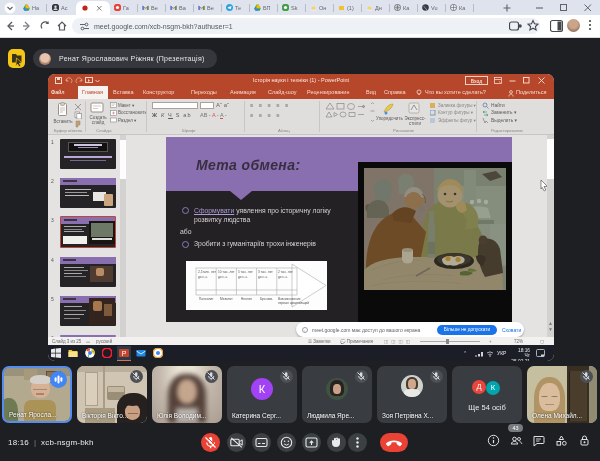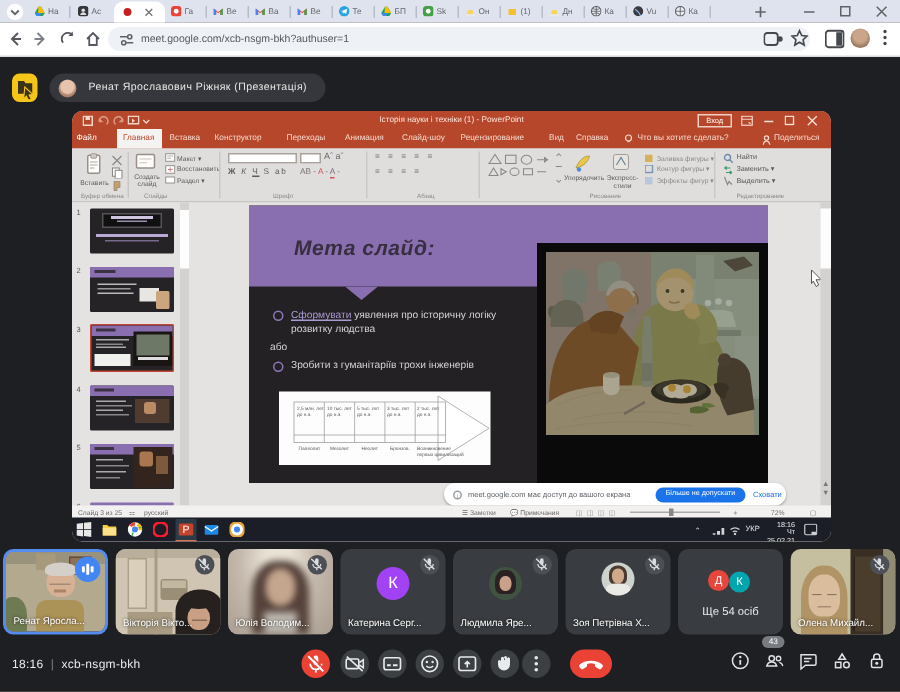--- a/index.html
+++ b/index.html
@@ -461,21 +461,21 @@
         <div class="thumb" style="top:200px;height:2px;background:#8a6fb0"></div>
         <div class="abs" style="left:72px;top:0;width:6px;height:202px;background:#d4d2d0"></div>
         <div class="abs" style="left:72px;top:5px;width:6px;height:39px;background:#fdfdfd"></div>
       </div>
       <div id="slide">
 
         <div class="abs" style="left:0;top:0;width:346px;height:54px;background:#8a6fb0"></div>
         <svg class="abs" style="left:64px;top:54px" width="22" height="9">
               <path d="M0 0h22L11 9z" fill="#8a6fb0"></path>
             </svg>
-        <div class="abs" style="left:30px;top:20px;font-size:14px;font-weight:bold;font-style:italic;color:#372f40;letter-spacing:0.4px">Мета слайд:</div>
+        <div class="abs" style="left:30px;top:20px;font-size:14px;font-weight:bold;font-style:italic;color:#372f40;letter-spacing:0.4px">Мета обмена:</div>
 
         <div class="abs" style="left:16px;top:70px;width:7px;height:7px;border:1px solid #8d79bb;border-radius:50%"></div>
         <div class="abs" style="left:28px;top:69px;font-size:6.8px;color:#d6d3d9;line-height:9px"><span style="color:#a99bd4;text-decoration:underline">Сформувати</span> уявлення про історичну логіку<br>розвитку людства</div>
         <div class="abs" style="left:14px;top:91px;font-size:6.8px;color:#d6d3d9">або</div>
         <div class="abs" style="left:16px;top:104px;width:7px;height:7px;border:1px solid #8d79bb;border-radius:50%"></div>
         <div class="abs" style="left:28px;top:103px;font-size:6.8px;color:#d6d3d9">Зробити з гуманітаріїв трохи інженерів</div>
 
         <div class="abs" style="left:20px;top:124px;width:141px;height:49px;background:#fdfdfd">
           <svg class="abs" style="left:0;top:0" width="141" height="49" viewBox="0 0 141 49">
             <g fill="none" stroke="#9a9a9a" stroke-width="0.5">

